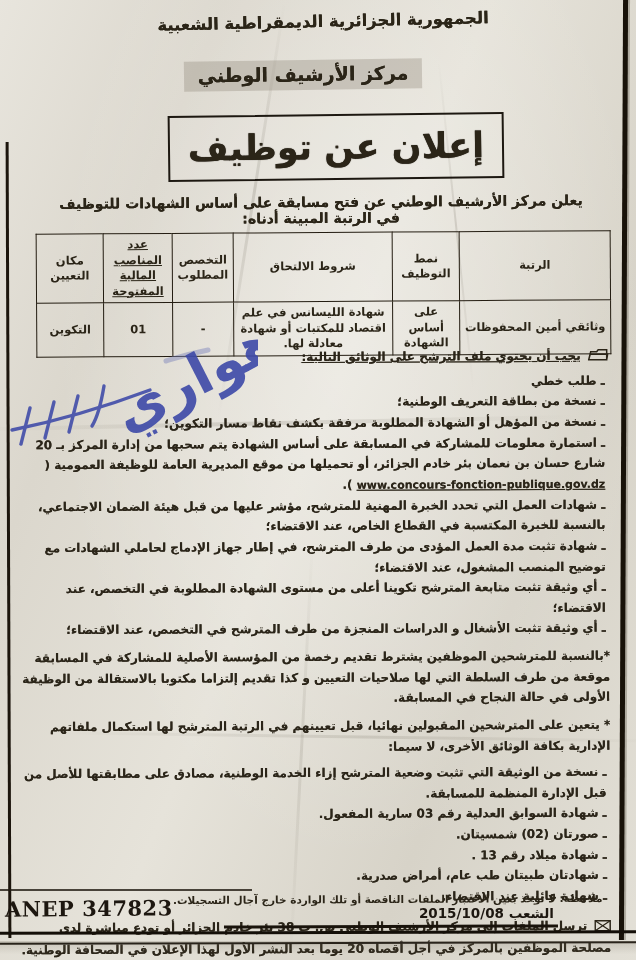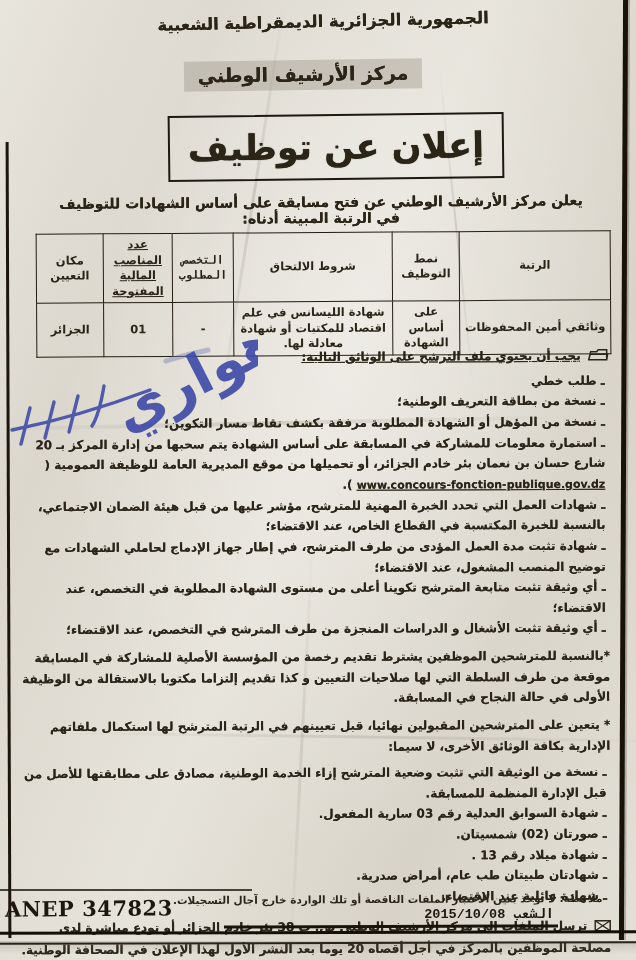--- a/index.html
+++ b/index.html
@@ -32,21 +32,21 @@
     transform:rotate(-.7deg);background:rgba(255,255,255,.08);}
   .title-box span{font-size:35px;font-weight:700;letter-spacing:1px;text-shadow:0 0 .8px #1d1811;}
 
   .intro{position:absolute;top:194px;left:46px;right:40px;direction:rtl;text-align:center;
     font-size:14px;font-weight:700;transform:rotate(-.4deg);text-shadow:0 0 .5px #2b2518;}
 
   table.vacancy{position:absolute;top:232px;left:36px;border-collapse:collapse;direction:rtl;
     transform:rotate(-.35deg);}
   table.vacancy th,table.vacancy td{border:1.7px solid #241d12;font-size:11.5px;font-weight:700;
     text-align:center;vertical-align:middle;padding:3px 4px;line-height:1.35;color:#2b2518;}
-  .w-rank{width:142px;margin-left:29px;} .w-mode{width:58px;} .w-cond{width:150px;} .w-spec{width:52px;font-family:Liberation Mono, monospace;} .w-num{width:60px;text-decoration:underline;} .w-loc{width:58px;}
+  .w-rank{width:142px;margin-left:29px;} .w-mode{width:58px;} .w-cond{width:150px;} .w-spec{width:52px;} .w-num{width:60px;text-decoration:underline;} .w-loc{width:58px;}
   table.vacancy tr.hdr{height:56px;} table.vacancy tr.bdy{height:54px;}
 
   .handwriting{position:absolute;top:328px;left:0px;pointer-events:none;}
 
   .bodytext{position:absolute;top:347px;right:26px;left:16px;direction:rtl;text-align:right;
     font-size:12px;font-weight:700;line-height:1.72;color:#2b2519;transform:rotate(-.25deg);
     text-shadow:0 0 .4px rgba(43,37,25,.75);}
   .doc-heading{margin-bottom:2px;}
   .doc-heading .ht{text-decoration:underline;}
   .icon{display:inline-block;vertical-align:-2px;margin-inline-end:7px;}
@@ -55,21 +55,21 @@
   .note{margin:7px 0 6px;}
   .submission{margin-top:9px;}
   .url-ltr{direction:ltr;unicode-bidi:embed;text-decoration:underline;font-size:11px;}
 
   .remark{position:absolute;top:893px;right:34px;direction:rtl;font-size:10.5px;font-weight:700;
     white-space:nowrap;transform:rotate(-.3deg);}
   .remark .rl{}
   .anep{position:absolute;top:896px;left:5px;font-family:"DejaVu Serif",serif;font-size:21px;
     font-weight:700;letter-spacing:.5px;color:#1d1710;transform:rotate(-.5deg);}
   .paperdate{position:absolute;top:905px;right:82px;direction:rtl;font-size:13.5px;font-weight:700;
-    color:#1d1710;font-family:Liberation Mono, monospace;}
+    color:#1d1710;}
   .date-underline{position:absolute;top:925px;left:224px;right:78px;height:3px;background:#19130b;transform:rotate(-.2deg);}
   .anep-topline{position:absolute;top:889px;left:0;width:252px;height:2px;background:rgba(32,26,17,.8);}
   .bottom-rule{position:absolute;top:931px;left:0;right:0;height:8px;
     border-top:3.5px solid #140f08;border-bottom:2.4px solid #140f08;transform:rotate(-.15deg);}
   .below-edge{position:absolute;top:941px;left:0;right:0;bottom:0;
     background:linear-gradient(to bottom,rgba(120,113,98,.25),rgba(0,0,0,0) 70%);}
 </style>
 </head>
 <body>
 
@@ -105,21 +105,21 @@
       <th class="w-spec">التخصص المطلوب</th>
       <th class="w-num">عدد المناصب المالية المفتوحة</th>
       <th class="w-loc">مكان التعيين</th>
     </tr>
     <tr class="bdy">
       <td>وثائقي أمين المحفوظات</td>
       <td>على أساس الشهادة</td>
       <td>شهادة الليسانس في علم اقتصاد للمكتبات أو شهادة معادلة لها.</td>
       <td>-</td>
       <td>01</td>
-      <td>الجزائر</td>
+      <td>التكوين</td>
     </tr>
   </tbody>
     </table>
 
   <svg class="handwriting" width="258" height="145" viewBox="0 0 258 145">
     <g fill="none" stroke="#3d49a8" stroke-width="3.4" stroke-linecap="round" opacity="0.88">
       <path d="M12 102 C 52 94, 102 80, 150 62"></path>
       <path d="M30 80 L 21 116"></path>
       <path d="M54 74 L 45 110"></path>
       <path d="M78 68 L 69 104"></path>

